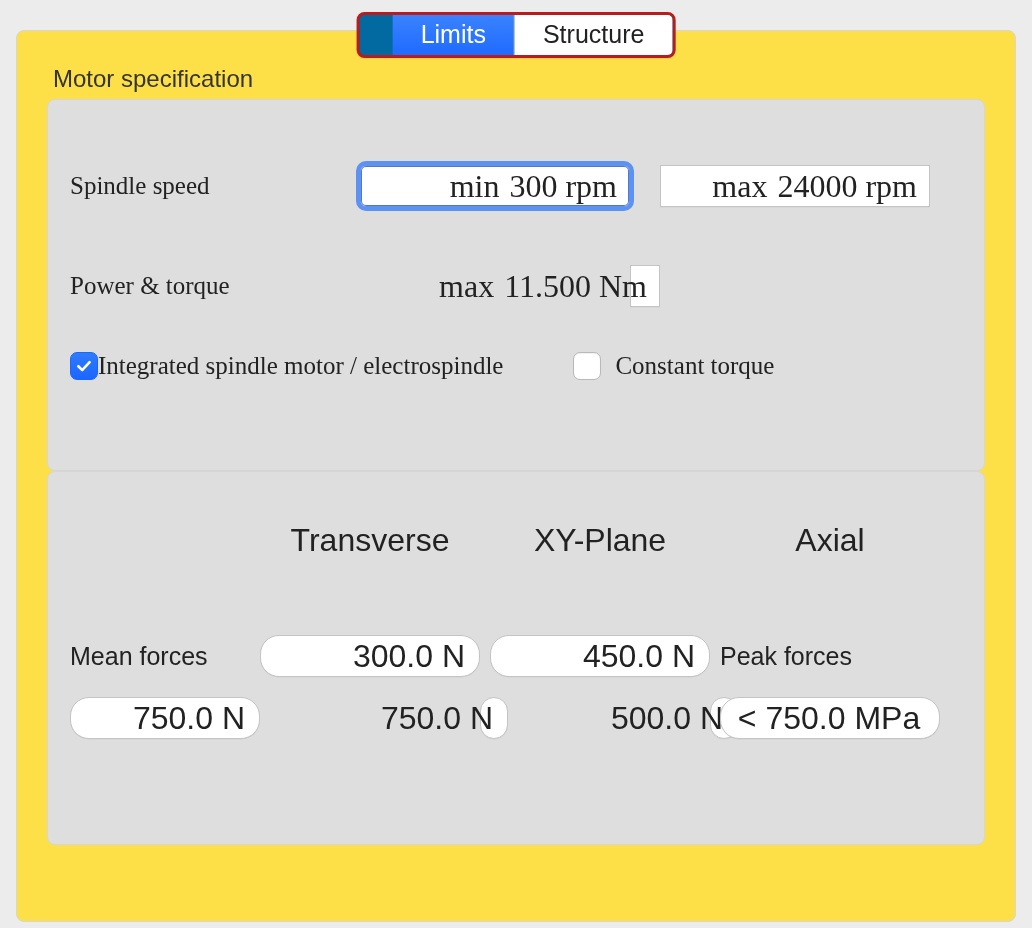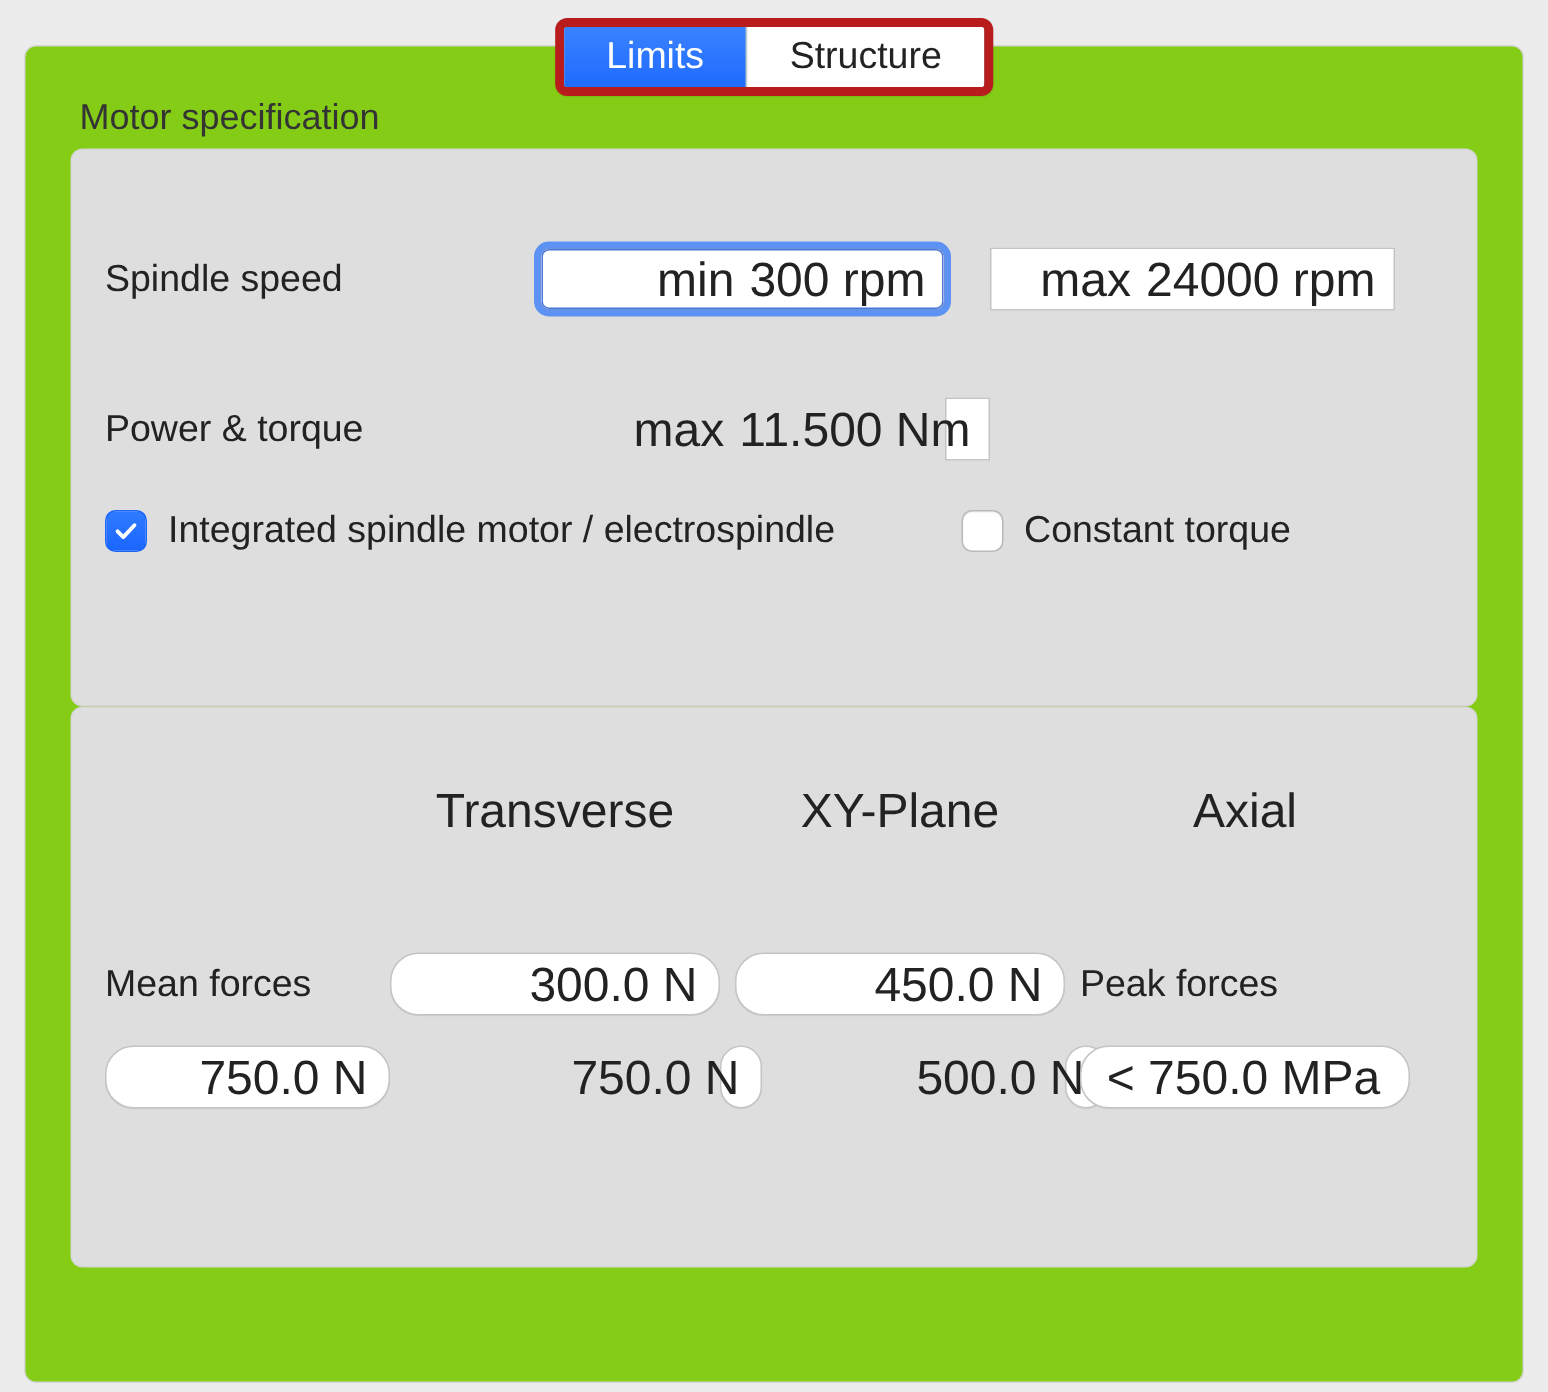--- a/index.html
+++ b/index.html
@@ -22,25 +22,26 @@
   
   .seg-wrap {
     position: absolute;
     left: 50%;
     top: 12px;
     transform: translateX(-50%);
     z-index: 5;
   }
   .segmented {
     display: flex;
-    border: 6px solid #b91c1c;
+    border: 3px solid #b91c1c;
     border-radius: 8px;
     overflow: hidden;
-    background: #7dd3fc;
+    background: #0369a1;
     box-shadow: 0 0.5px 1px rgba(0,0,0,0.08);
+    padding-left: 33px;
   }
   .seg-btn {
     padding: 4px 28px 6px 28px;
     font-size: 25px;
     line-height: 1.2;
     background: #fff;
     color: #222;
     cursor: default;
     border: none;
   }
@@ -48,41 +49,41 @@
     background: #2673ff;
     background: linear-gradient(#3a82ff,#1f6bff);
     color: #fff;
   }
   .seg-sep { width: 1px; background: #c4c4c4; }
 
   
   .panel {
     border: 1px solid #d6d6d6;
     border-radius: 8px;
-    background: #84cc16;
+    background: #fde047;
     width: 1000px;
     height: 892px;
     padding: 24px 30px 20px 30px;
     position: relative;
     top: 10px;
   }
 
   .group-label {
     font-size: 24px;
     color: #343434;
     margin: 10px 0 6px 6px;
   }
   .group-box {
     border: 1px solid #d6d6d6;
     border-radius: 8px;
     background: #dedede;
     padding: 20px 22px 40px 22px;
     position: relative;
   }
-  .group1 { height: 372px; padding-top: 56px; }
+  .group1 { height: 372px; padding-top: 56px; font-family: Liberation Serif, serif; }
   .group2 { height: 374px; padding-top: 50px; }
 
   .row {
     display: grid;
     grid-template-columns: 290px 270px 30px 270px;
     align-items: center;
     height: 60px;
   }
   .row .lbl { font-size: 25px; }
   .row .gap { }
@@ -109,22 +110,21 @@
     box-shadow: 0 0 0 4px rgba(78,137,245,0.9), 0 0 0 1px #4a78d6 inset;
     border-radius: 6px;
     border-color: #6a91df;
   }
 
   .spacer40 { height: 40px; }
 
   .check-row {
     display: flex;
     align-items: center;
-    gap: 14px;
-    margin-top: 23px;
+    margin-top: 36px;
   }
   .checkbox {
     width: 28px; height: 28px;
     border-radius: 7px;
     display: inline-flex;
     align-items: center;
     justify-content: center;
     flex: 0 0 auto;
   }
   .checkbox.unchecked {

